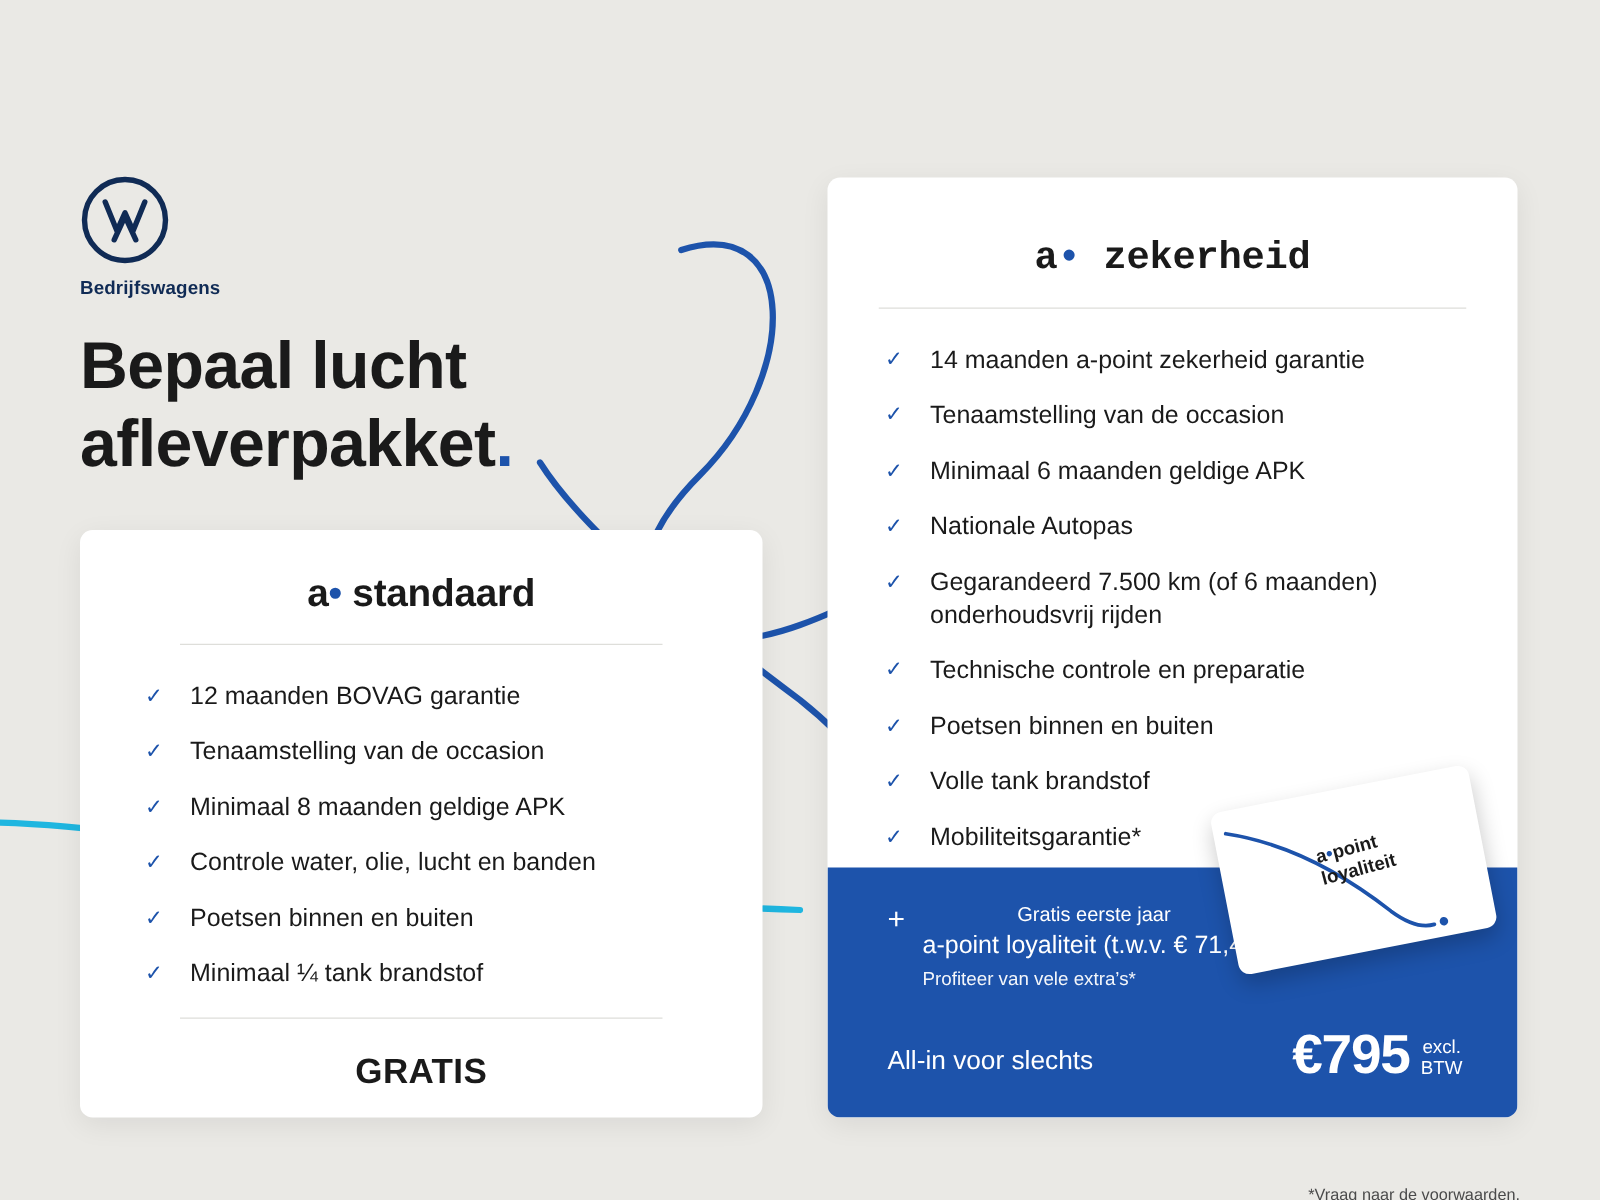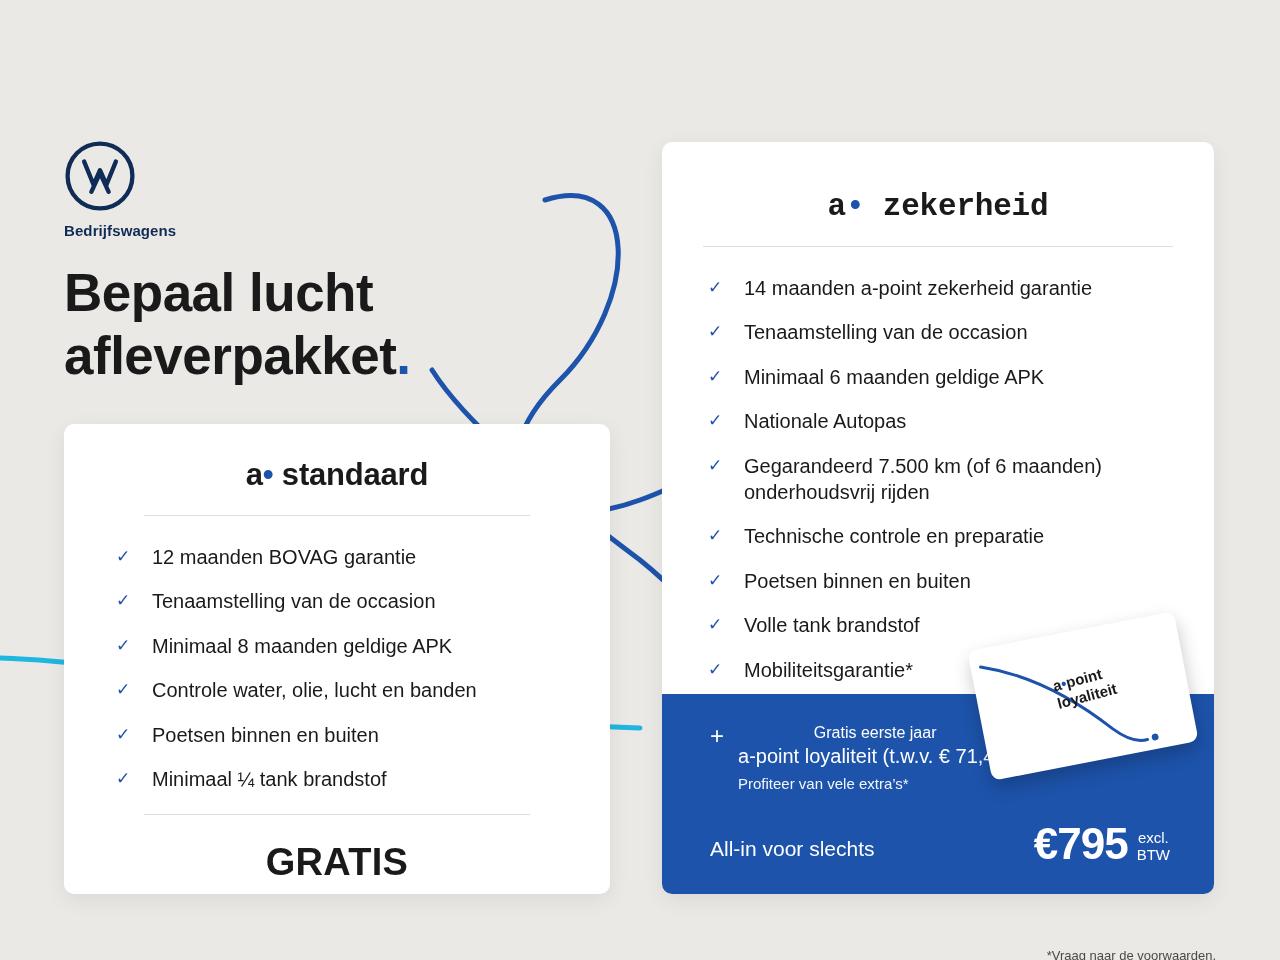--- a/index.html
+++ b/index.html
@@ -110,21 +110,21 @@
 
   .gratis-sep {
     width: 386px;
     height: 1px;
     background: #dededa;
     margin: 22px auto 0;
   }
   .gratis {
     text-align: center;
     margin-top: 26px;
-    font-size: 38px;
+    font-size: 28px;
     font-weight: bold;
     color: #1a1a1a;
     letter-spacing: 0.3px;
   }
 
   
   .blue-panel {
     position: absolute;
     left: 0; bottom: 0;
     width: 552px; height: 200px;

